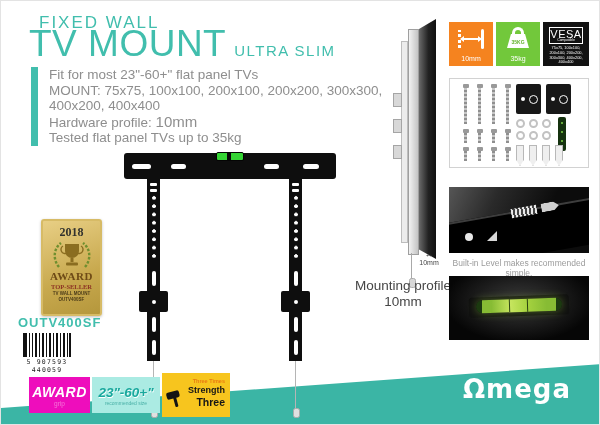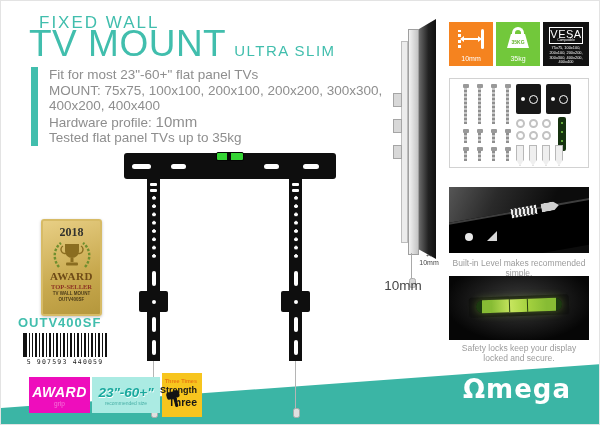--- a/index.html
+++ b/index.html
@@ -34,32 +34,32 @@
   .string-tip{position:absolute;left:-2px;top:47px;width:5px;height:8px;background:#e0e0e0;border:1px solid #ababab;border-radius:2.5px;}
   
   .award{position:absolute;left:28px;top:218px;width:57px;height:93px;border-radius:3px;text-align:center;
      background:linear-gradient(160deg,#e8cf85,#c8a94e 60%,#b5973c);border:2px solid #d7bb66;box-shadow:0 1px 3px rgba(0,0,0,.25);margin-left:12px;}
   .award-year{font-family:"Liberation Serif",serif;font-size:12px;font-weight:bold;color:#32322e;margin-top:4px;}
   .award-art{height:30px;}
   .award-title{font-family:"Liberation Serif",serif;font-size:11px;font-weight:bold;color:#6e4a16;letter-spacing:.5px;}
   .award-sub{font-family:"Liberation Serif",serif;font-size:6.5px;font-weight:bold;color:#8d3324;margin-top:1px;}
   .award-small{font-size:4.5px;font-weight:bold;color:#4a3a18;margin-top:1px;}
   .product-code{position:absolute;left:17px;top:314px;font-size:13px;font-weight:bold;color:var(--accent,#41bead);letter-spacing:1px;}
-  .barcode{position:absolute;left:22px;top:332px;width:84px;height:32px;}
+  .barcode{position:absolute;left:22px;top:332px;width:48px;height:32px;}
   .barcode-bars{height:24px;background:repeating-linear-gradient(90deg,#111 0 1.5px,#fff 1.5px 3.5px);
      border-left:2px solid #111;border-right:2px solid #111;}
   .barcode-digits{font-size:6.5px;letter-spacing:1.2px;color:#222;text-align:center;margin-top:1px;font-family:"DejaVu Sans Mono",monospace;}
   
   .badge-fixed{position:absolute;left:28px;top:376px;width:61px;height:36px;background:var(--magenta,#ee0dbc);color:#fff;text-align:center;z-index:4;}
   .badge-fixed .label{font-size:14px;font-weight:bold;font-style:italic;margin-top:7px;letter-spacing:.5px;}
   .badge-fixed .sub{font-size:6.5px;opacity:.4;}
   .badge-size{position:absolute;left:91px;top:376px;width:68px;height:36px;background:var(--cyan,#abebe3);text-align:center;z-index:4;}
   .badge-size .label{font-size:13.5px;font-weight:bold;font-style:italic;color:#18a89d;margin-top:8px;text-shadow:.5px .5px 0 #fff;}
   .badge-size .sub{font-size:5px;color:#128f85;opacity:.65;}
-  .badge-strength{position:absolute;left:161px;top:372px;width:40px;height:44px;background:var(--yellow,#f7c51e);z-index:4;}
+  .badge-strength{position:absolute;left:161px;top:372px;width:68px;height:44px;background:var(--yellow,#f7c51e);z-index:4;}
   .badge-strength .pre{position:absolute;right:5px;top:5px;font-size:5.5px;font-weight:bold;color:#e87c12;}
   .badge-strength .l1{position:absolute;right:5px;top:12px;font-size:9px;font-weight:bold;color:#161616;}
   .badge-strength .l2{position:absolute;right:5px;top:23px;font-size:10.5px;font-weight:bold;color:#161616;}
   .hammer{position:absolute;left:5px;top:16px;width:16px;height:16px;transform:rotate(-15deg);}
   .hammer-head{position:absolute;left:0;top:2px;width:13px;height:7px;background:#141414;border-radius:2px;}
   .hammer-handle{position:absolute;left:5.5px;top:7px;width:3px;height:11px;background:#141414;border-radius:1px;}
   
   .sideview{position:absolute;left:392px;top:14px;width:70px;height:300px;}
   .sv-tv{position:absolute;left:26px;top:4px;width:17px;height:240px;
      background:linear-gradient(90deg,#6a6a6a,#222 55%,#101010);clip-path:polygon(0 10px,100% 0,100% 100%,0 96%);}
@@ -235,20 +235,21 @@
     <div class="sv-bit svb2"></div>
     <div class="sv-bit svb3"></div>
     <div class="sv-plate"></div>
     <div class="sv-tv"></div>
     <div class="sv-string"></div>
     <div class="sv-string-tip"></div>
     <div class="sv-dim-arrow">↔</div>
     <div class="sv-dim-label">10mm</div>
   </div>
   <div class="sv-caption">
+    <div>Mounting profile</div>
     <div>10mm</div>
   </div>
 
   <div class="tb tb-orange">
     <div class="tb-o-wall"></div>
     <div class="tb-o-arrow"></div>
     <div class="tb-o-tv"></div>
     <div class="tb-label">10mm</div>
   </div>
   <div class="tb tb-green">
@@ -345,21 +346,17 @@
     <div class="pl-tab"></div>
     <div class="pl-hole"></div>
     <div class="pl-notch"></div>
   </div>
   <div class="pcaption cap2">Built-in Level makes recommended simple.</div>
 
   <div class="panel-locks">
     <div class="lk-frame"></div>
     <div class="lk-level"></div>
   </div>
-  <div class="pcaption cap3">
-    <div>Safety locks keep your display</div>
-    <div>locked and secure.</div>
-  </div>
 
   <div class="band"></div>
   <div class="brand">Ωmega</div>
 
 </div>
 
 </body></html>

